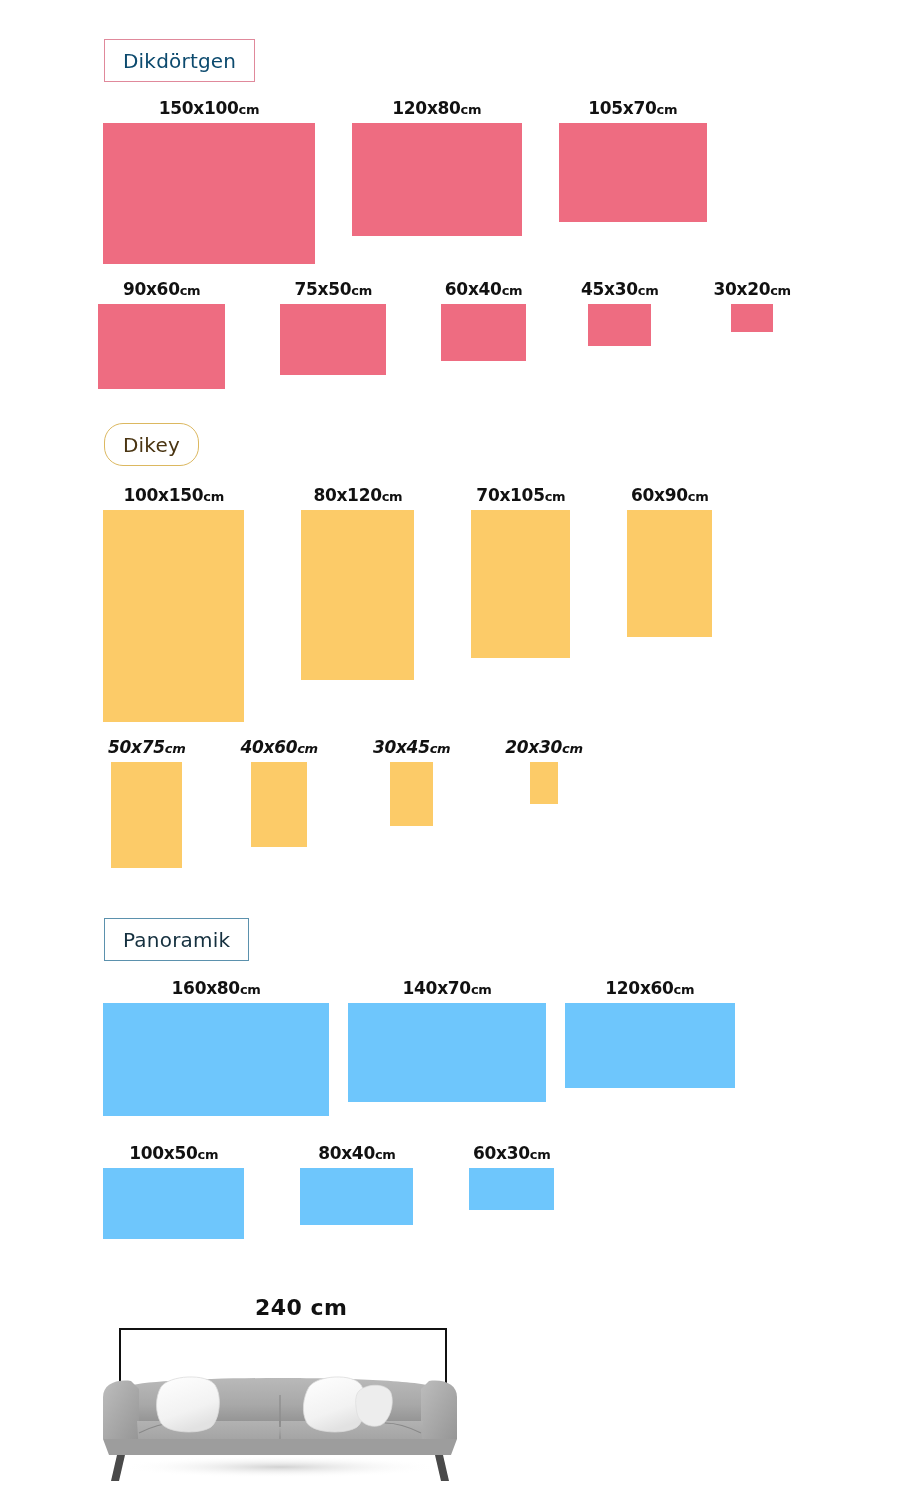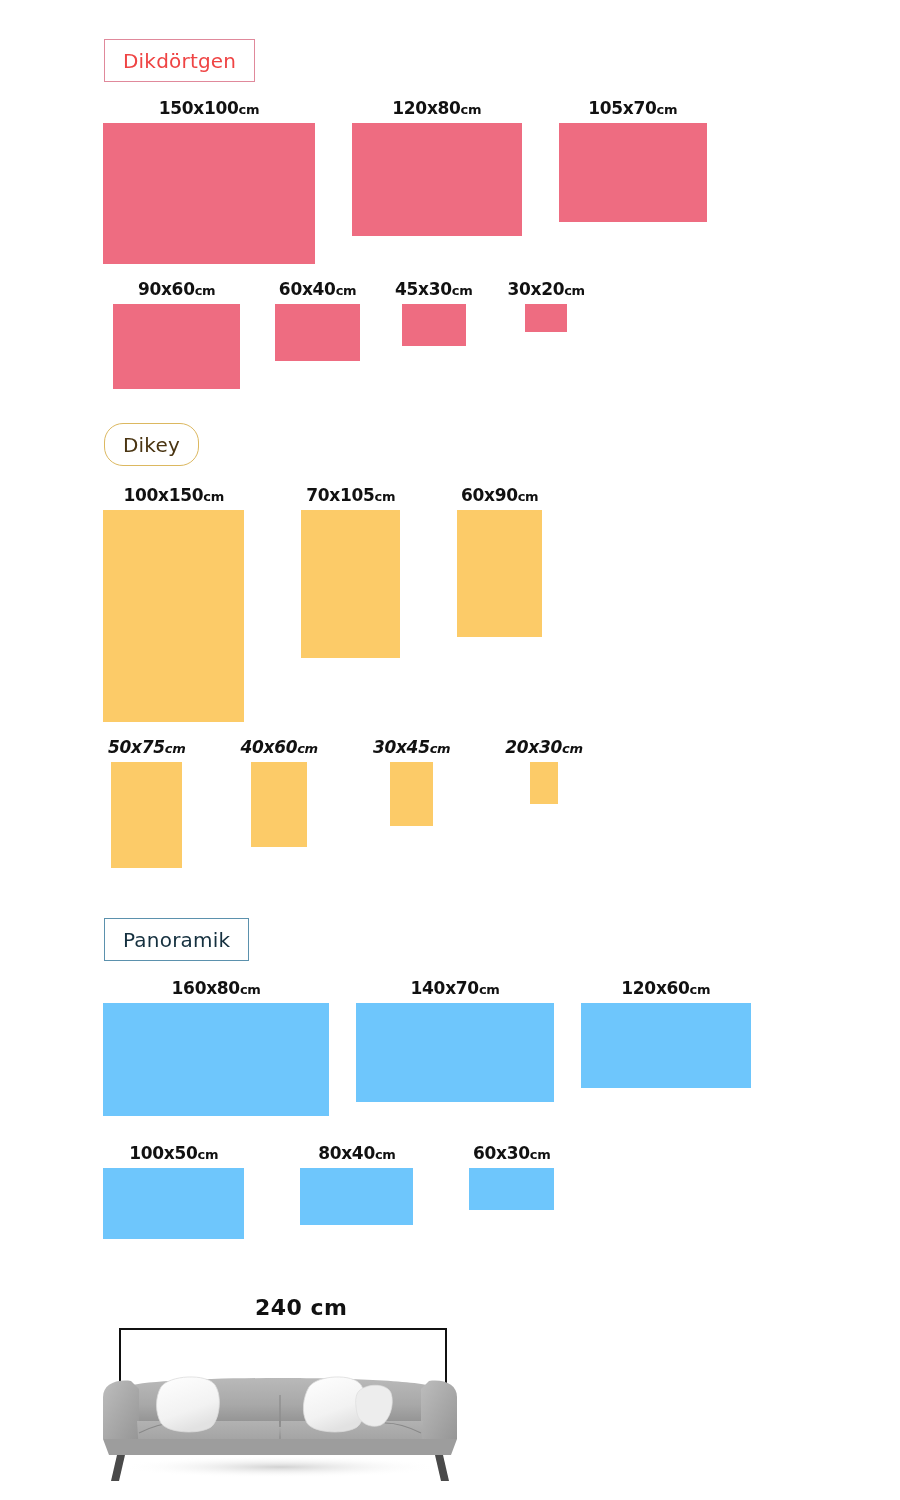--- a/index.html
+++ b/index.html
@@ -31,21 +31,21 @@
     justify-content: flex-start;
     padding: 0 18px;
     height: 43px;
     background: #ffffff;
     border: 1.5px solid #cccccc;
     font-size: 20px;
     letter-spacing: 0.2px;
     white-space: nowrap;
     font-family: "DejaVu Sans", "Liberation Sans", sans-serif;
   }
-  .chip-dikdortgen { border-color: #e0899b; color: #ef4444; }
+  .chip-dikdortgen { border-color: #e0899b; color: #0c4a6e; }
   .chip-dikey      { border-color: #dcb860; color: #4a3512; border-radius: 19px; }
   .chip-panoramik  { border-color: #5b91ad; color: #15303f; }
 
   
   .row {
     position: absolute;
     display: flex;
     align-items: flex-start;
   }
   .cell {
@@ -112,26 +112,30 @@
       <div class="cell">
         <div class="cell-label"><span>120x80</span><span class="unit">cm</span></div>
         <div class="swatch" style="width: 169.596px; height: 113.064px; background: rgb(238, 108, 129);"></div>
       </div>
       <div class="cell">
         <div class="cell-label"><span>105x70</span><span class="unit">cm</span></div>
         <div class="swatch" style="width: 148.397px; height: 98.931px; background: rgb(238, 108, 129);"></div>
       </div>
     </div>
 
-  <div class="row" id="row-dikdortgen-2" style="left:113px; top:281px; gap:35px;">
+  <div class="row" id="row-dikdortgen-2" style="left:98px; top:281px; gap:55px;">
       <div class="cell">
         <div class="cell-label"><span>90x60</span><span class="unit">cm</span></div>
         <div class="swatch" style="width: 127.197px; height: 84.798px; background: rgb(238, 108, 129);"></div>
       </div>
       <div class="cell">
+        <div class="cell-label"><span>75x50</span><span class="unit">cm</span></div>
+        <div class="swatch" style="width: 105.998px; height: 70.665px; background: rgb(238, 108, 129);"></div>
+      </div>
+      <div class="cell">
         <div class="cell-label"><span>60x40</span><span class="unit">cm</span></div>
         <div class="swatch" style="width: 84.798px; height: 56.532px; background: rgb(238, 108, 129);"></div>
       </div>
       <div class="cell">
         <div class="cell-label"><span>45x30</span><span class="unit">cm</span></div>
         <div class="swatch" style="width: 63.5985px; height: 42.399px; background: rgb(238, 108, 129);"></div>
       </div>
       <div class="cell">
         <div class="cell-label"><span>30x20</span><span class="unit">cm</span></div>
         <div class="swatch" style="width: 42.399px; height: 28.266px; background: rgb(238, 108, 129);"></div>
@@ -141,20 +145,24 @@
   <div class="section-chip chip-dikey" style="left:104px; top:423px;">
     <span>Dikey</span>
   </div>
 
   <div class="row" id="row-dikey-1" style="left:103px; top:487px; gap:57px;">
       <div class="cell">
         <div class="cell-label"><span>100x150</span><span class="unit">cm</span></div>
         <div class="swatch" style="width: 141.33px; height: 211.995px; background: rgb(252, 203, 104);"></div>
       </div>
       <div class="cell">
+        <div class="cell-label"><span>80x120</span><span class="unit">cm</span></div>
+        <div class="swatch" style="width: 113.064px; height: 169.596px; background: rgb(252, 203, 104);"></div>
+      </div>
+      <div class="cell">
         <div class="cell-label"><span>70x105</span><span class="unit">cm</span></div>
         <div class="swatch" style="width: 98.931px; height: 148.397px; background: rgb(252, 203, 104);"></div>
       </div>
       <div class="cell">
         <div class="cell-label"><span>60x90</span><span class="unit">cm</span></div>
         <div class="swatch" style="width: 84.798px; height: 127.197px; background: rgb(252, 203, 104);"></div>
       </div>
     </div>
 
   <div class="row" id="row-dikey-2" style="left:108px; top:739px; gap:55px;font-style:italic;">
@@ -173,21 +181,21 @@
       <div class="cell">
         <div class="cell-label"><span>20x30</span><span class="unit">cm</span></div>
         <div class="swatch" style="width: 28.266px; height: 42.399px; background: rgb(252, 203, 104);"></div>
       </div>
     </div>
 
   <div class="section-chip chip-panoramik" style="left:104px; top:918px;text-align:center;">
     <span>Panoramik</span>
   </div>
 
-  <div class="row" id="row-panoramik-1" style="left:103px; top:980px; gap:27px;">
+  <div class="row" id="row-panoramik-1" style="left:103px; top:980px; gap:19px;">
       <div class="cell">
         <div class="cell-label"><span>160x80</span><span class="unit">cm</span></div>
         <div class="swatch" style="width: 226.128px; height: 113.064px; background: rgb(110, 198, 252);"></div>
       </div>
       <div class="cell">
         <div class="cell-label"><span>140x70</span><span class="unit">cm</span></div>
         <div class="swatch" style="width: 197.862px; height: 98.931px; background: rgb(110, 198, 252);"></div>
       </div>
       <div class="cell">
         <div class="cell-label"><span>120x60</span><span class="unit">cm</span></div>

